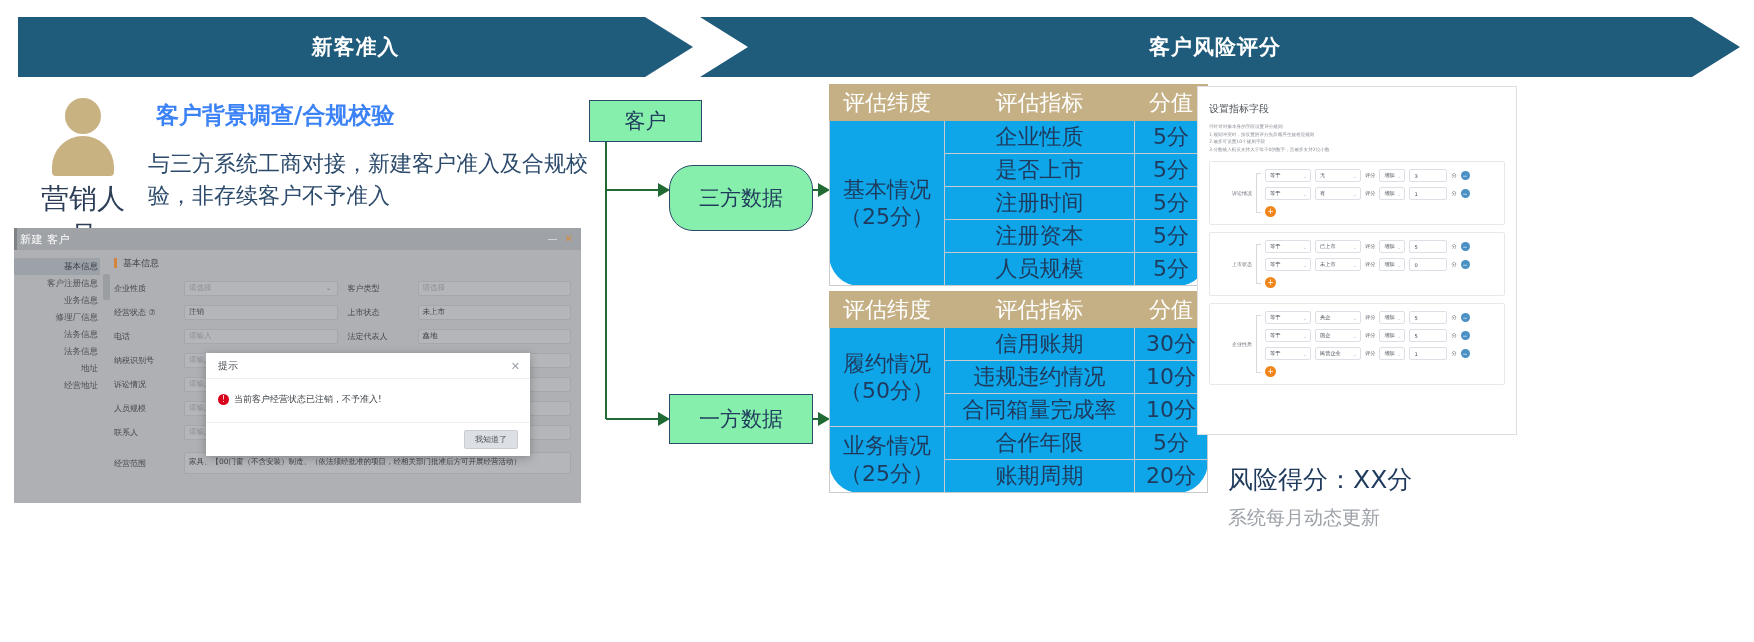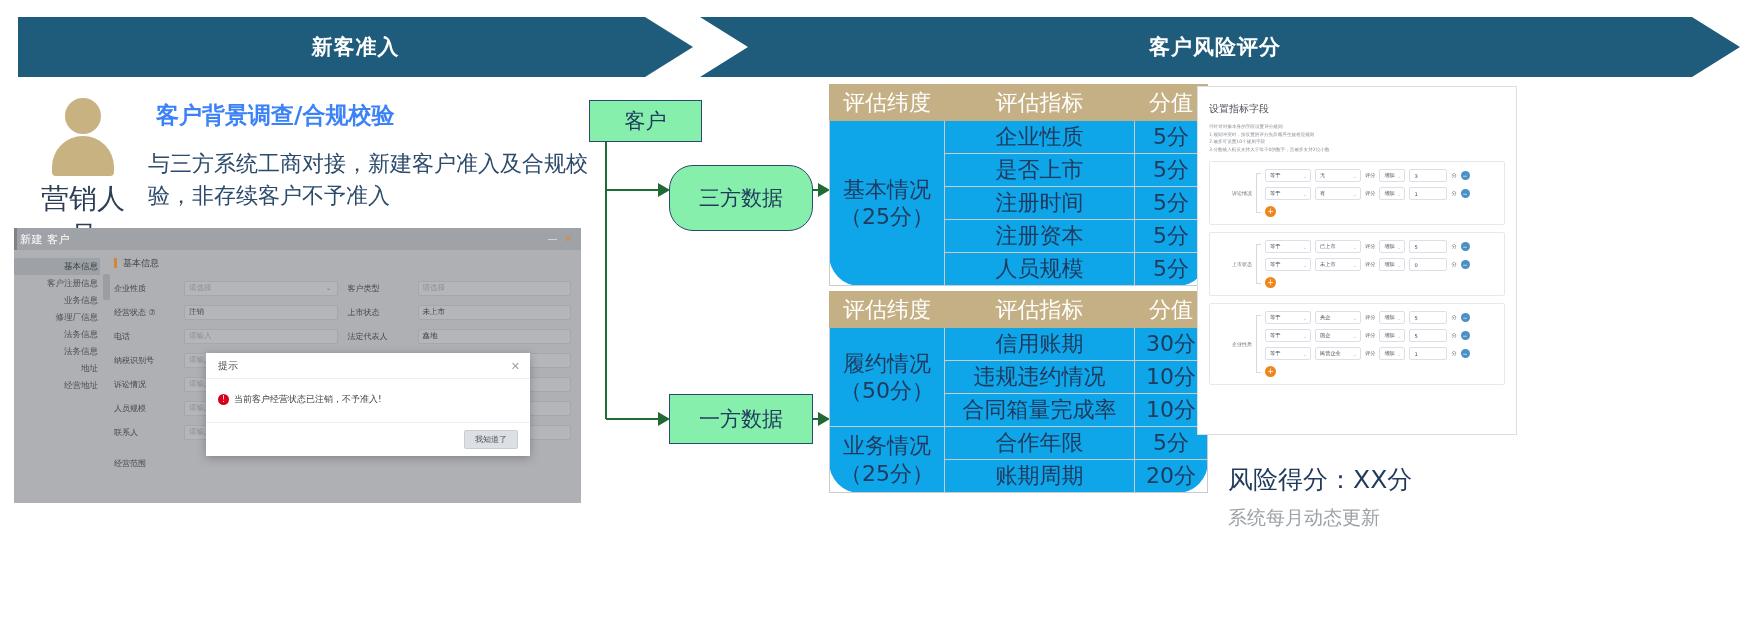--- a/index.html
+++ b/index.html
@@ -383,20 +383,23 @@
           <div class="f-row">
             <div class="f-label">注册地址</div>
             <div class="f-input">
                 <span>淮安市淮阴区王营镇工业村11街</span>
               </div>
           </div>
         </div>
       </div>
       <div class="f-row f-wide" style="height:30px;">
         <div class="f-label">经营范围</div>
+        <div class="f-input tall">
+            <span>家具、【00门窗（不含安装）制造、（依法须经批准的项目，经相关部门批准后方可开展经营活动）</span>
+          </div>
       </div>
 
       <div class="shot-modal">
         <div class="m-head">
           <span>提示</span>
           <span class="m-close">✕</span>
         </div>
         <div class="m-body">
           <span class="m-warn">!</span>
           <span>当前客户经营状态已注销，不予准入!</span>

